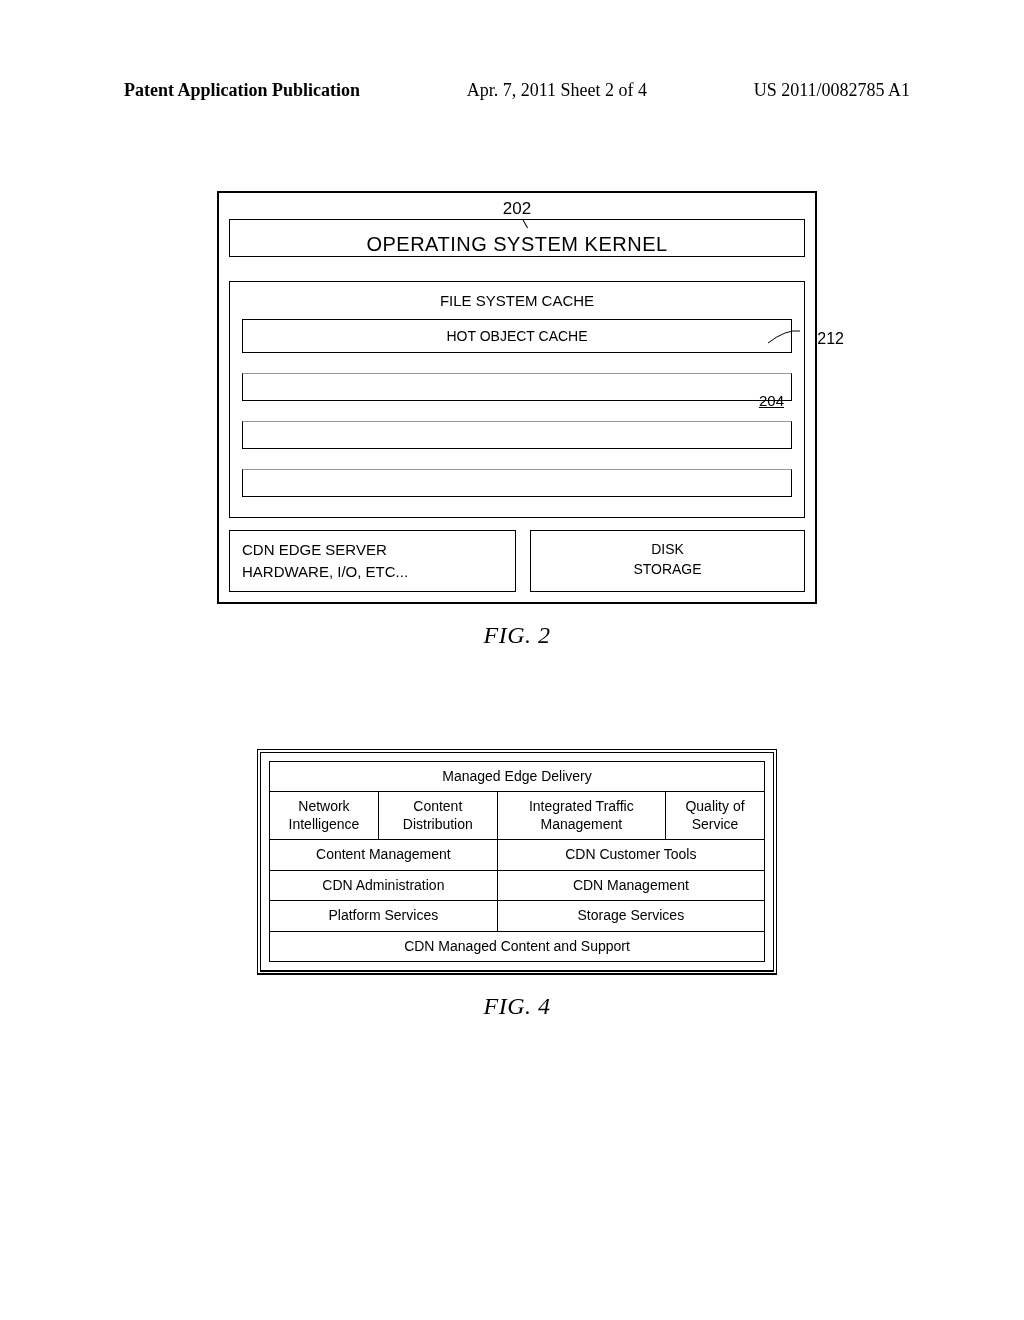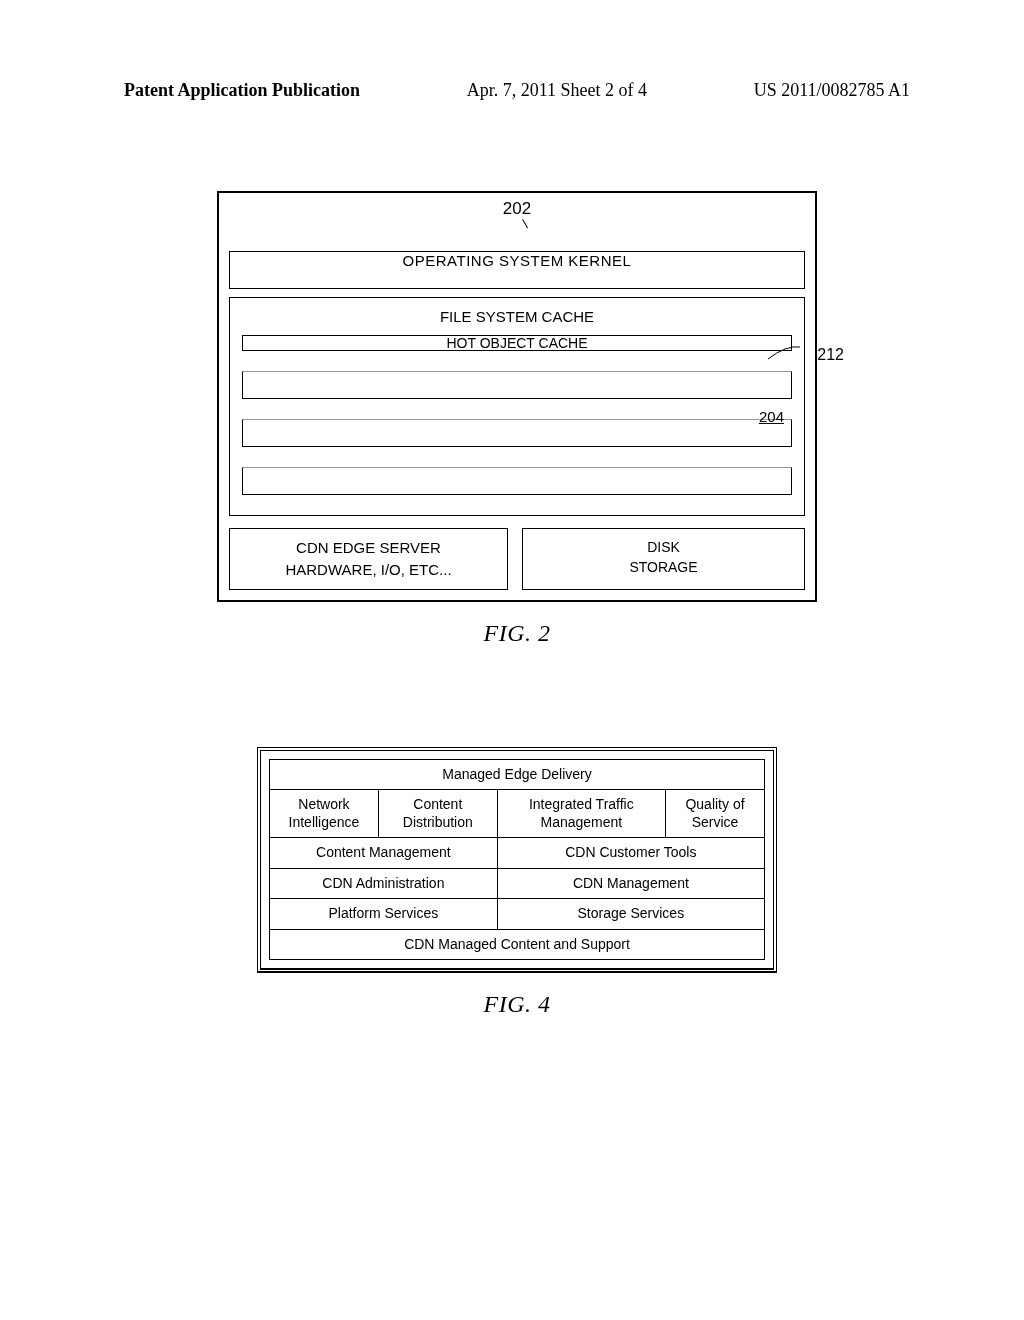--- a/index.html
+++ b/index.html
@@ -50,48 +50,48 @@
   .callout-202-line {
     position: absolute;
     top: 26px;
     left: 51%;
     width: 10px;
     border-top: 1px solid #000;
     transform: rotate(60deg);
     transform-origin: left top;
   }
   .os-kernel {
-    margin-top: 48px;
+    margin-top: 16px;
     border: 1px solid #000;
     height: 38px;
     display: flex;
-    align-items: flex-start;
+    align-items: flex-end;
     justify-content: center;
-    font-size: 15px;
+    font-size: 20px;
     letter-spacing: 0.5px;
   }
   .mid-row {
     display: flex;
     gap: 14px;
-    margin-top: 8px;
+    margin-top: 24px;
   }
   .fsc-box {
     border: 1px solid #000;
     flex: 1 1 0;
     padding: 10px 12px 14px 12px;
     position: relative;
   }
   .fsc-title {
     text-align: center;
     font-size: 15px;
     margin-bottom: 10px;
   }
   .hoc-box {
     border: 1px solid #000;
-    height: 16px;
+    height: 34px;
     display: flex;
     align-items: center;
     justify-content: center;
     font-size: 14px;
     margin-bottom: 20px;
   }
   .slot {
     border: 1px solid #000;
     border-top-color: rgba(0,0,0,0.4);
     height: 28px;
@@ -133,23 +133,22 @@
   }
   .bottom-row {
     display: flex;
     gap: 14px;
     margin-top: 12px;
     align-items: stretch;
   }
   .hw-box {
     border: 1px solid #000;
     flex: 1 1 0;
-    text-align: center;
     font-size: 15px;
-    padding: 8px 4px;
+    padding: 8px 12px;
     line-height: 1.45;
   }
   .disk-box {
     border: 1px solid #000;
     flex: 1 1 0;
     text-align: center;
     font-size: 14px;
     padding: 8px 6px;
     line-height: 1.45;
     position: relative;

